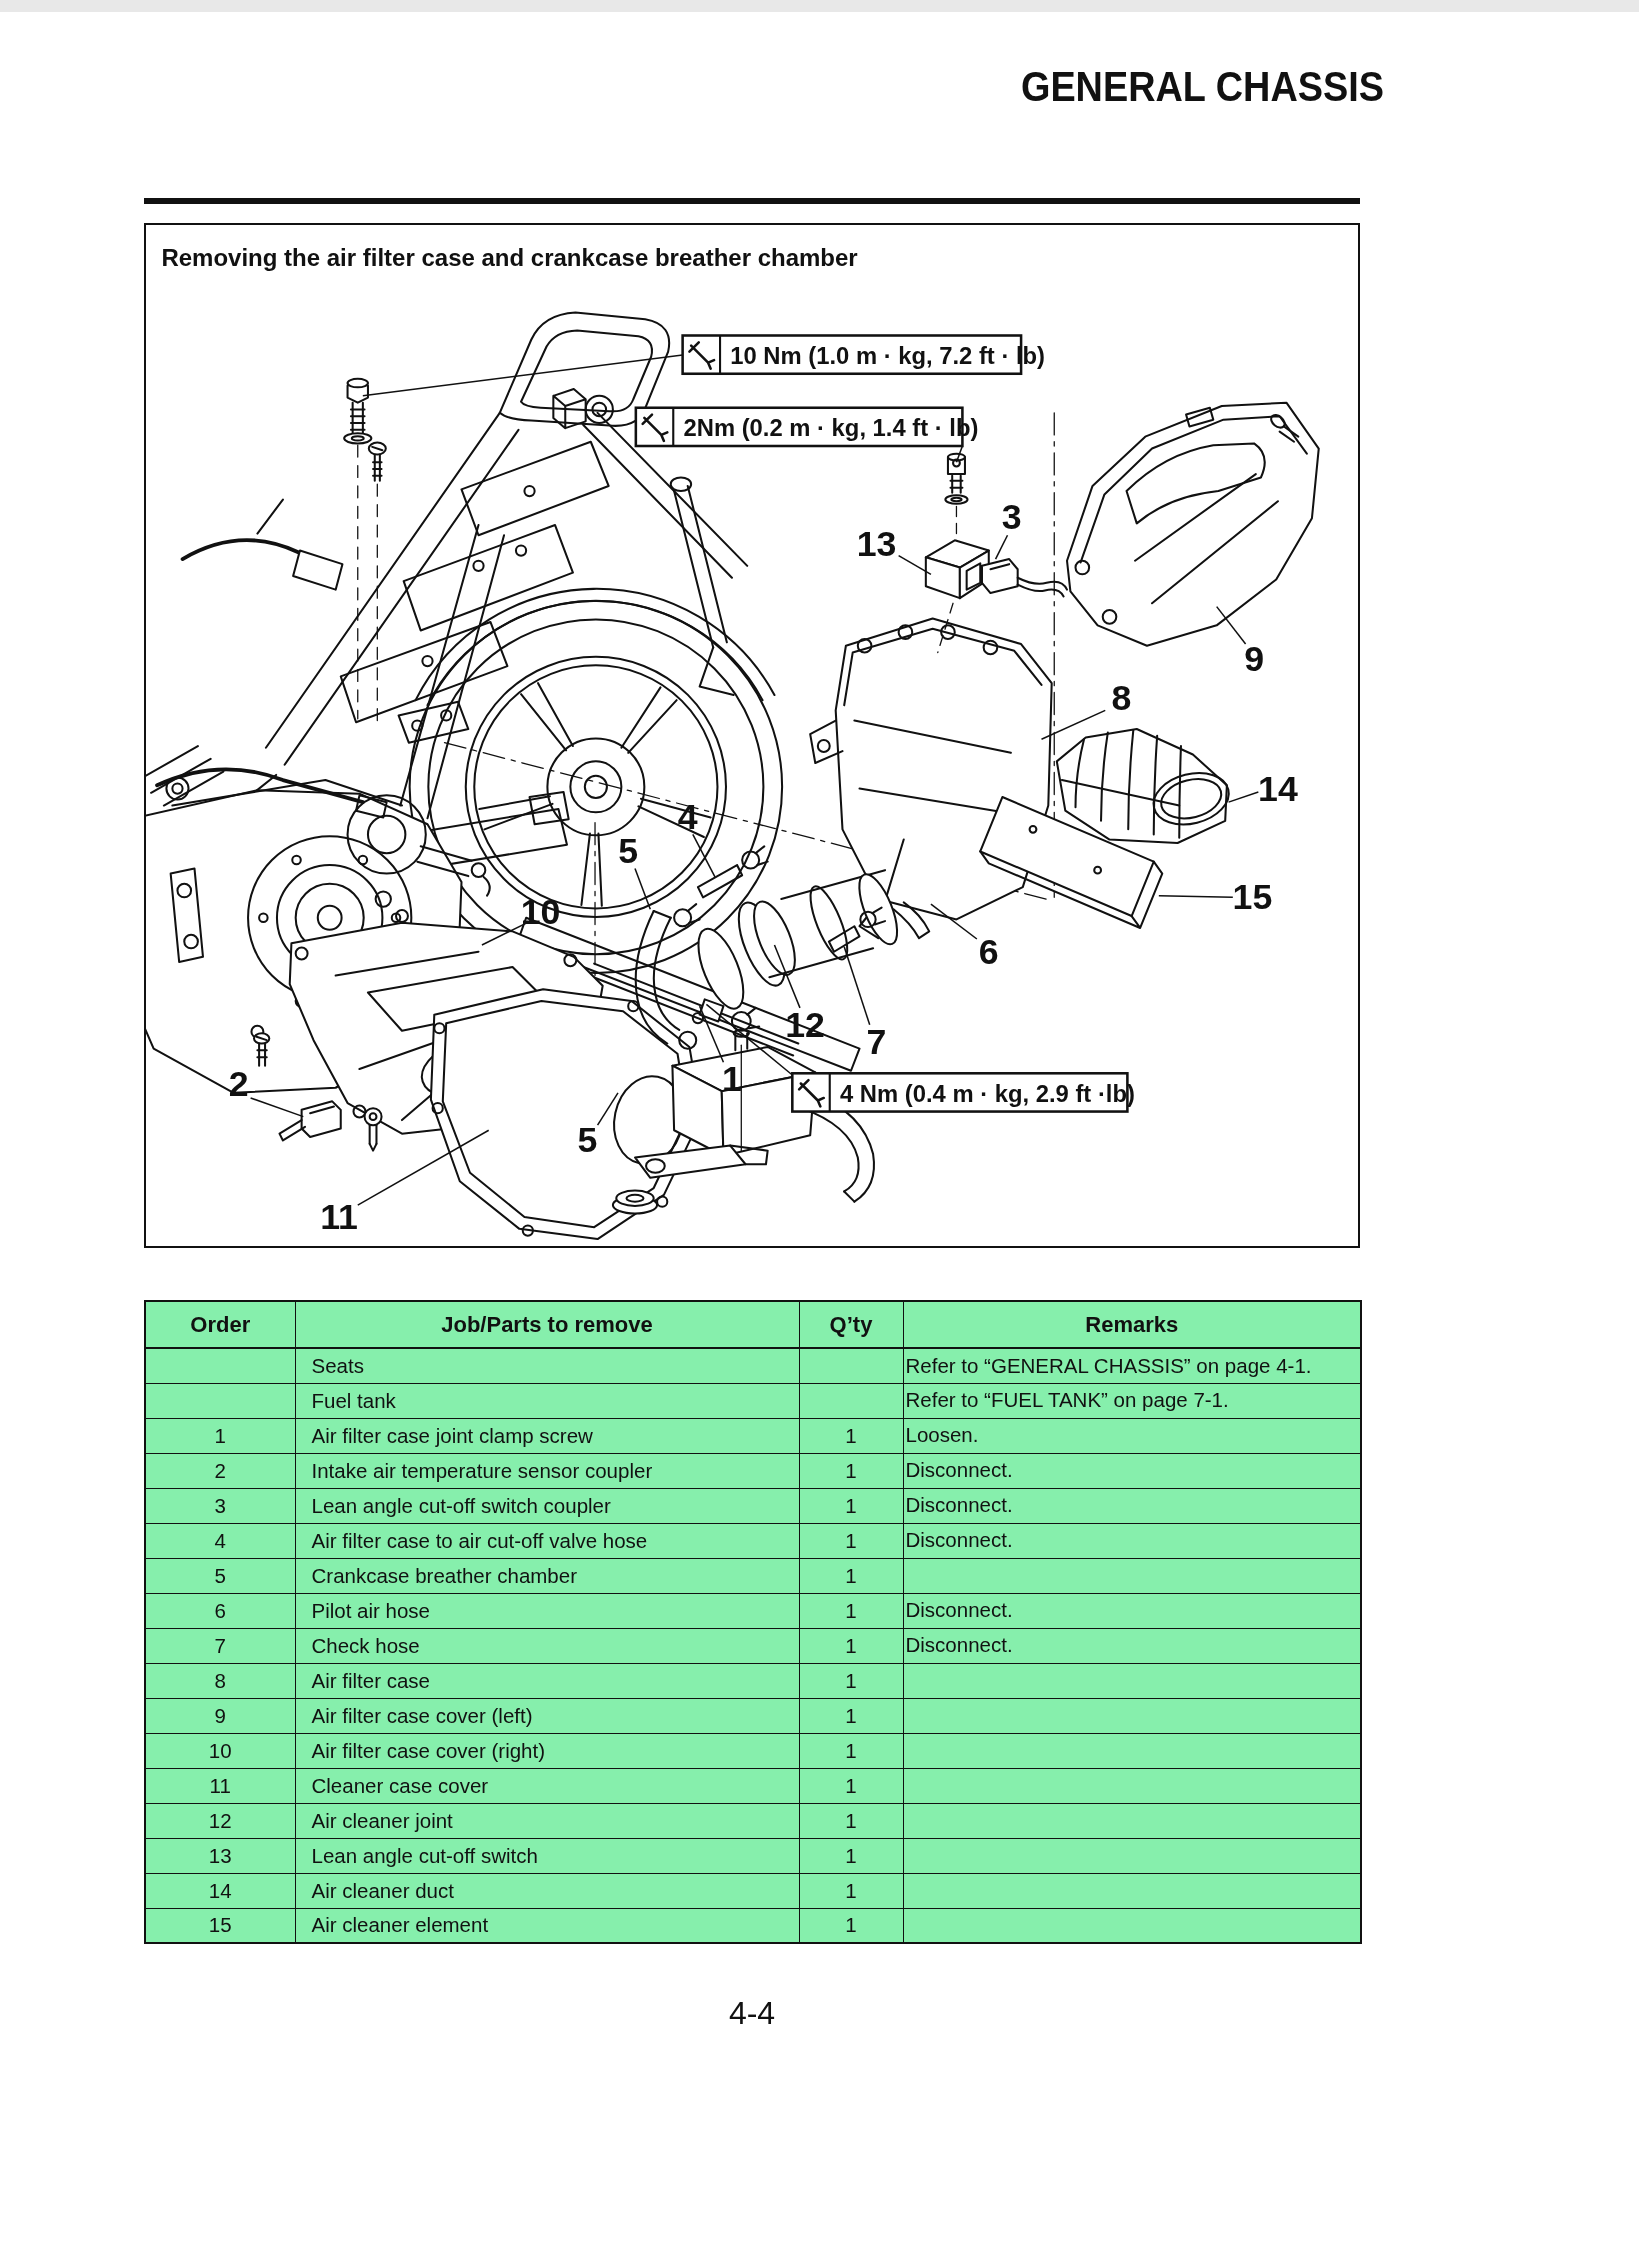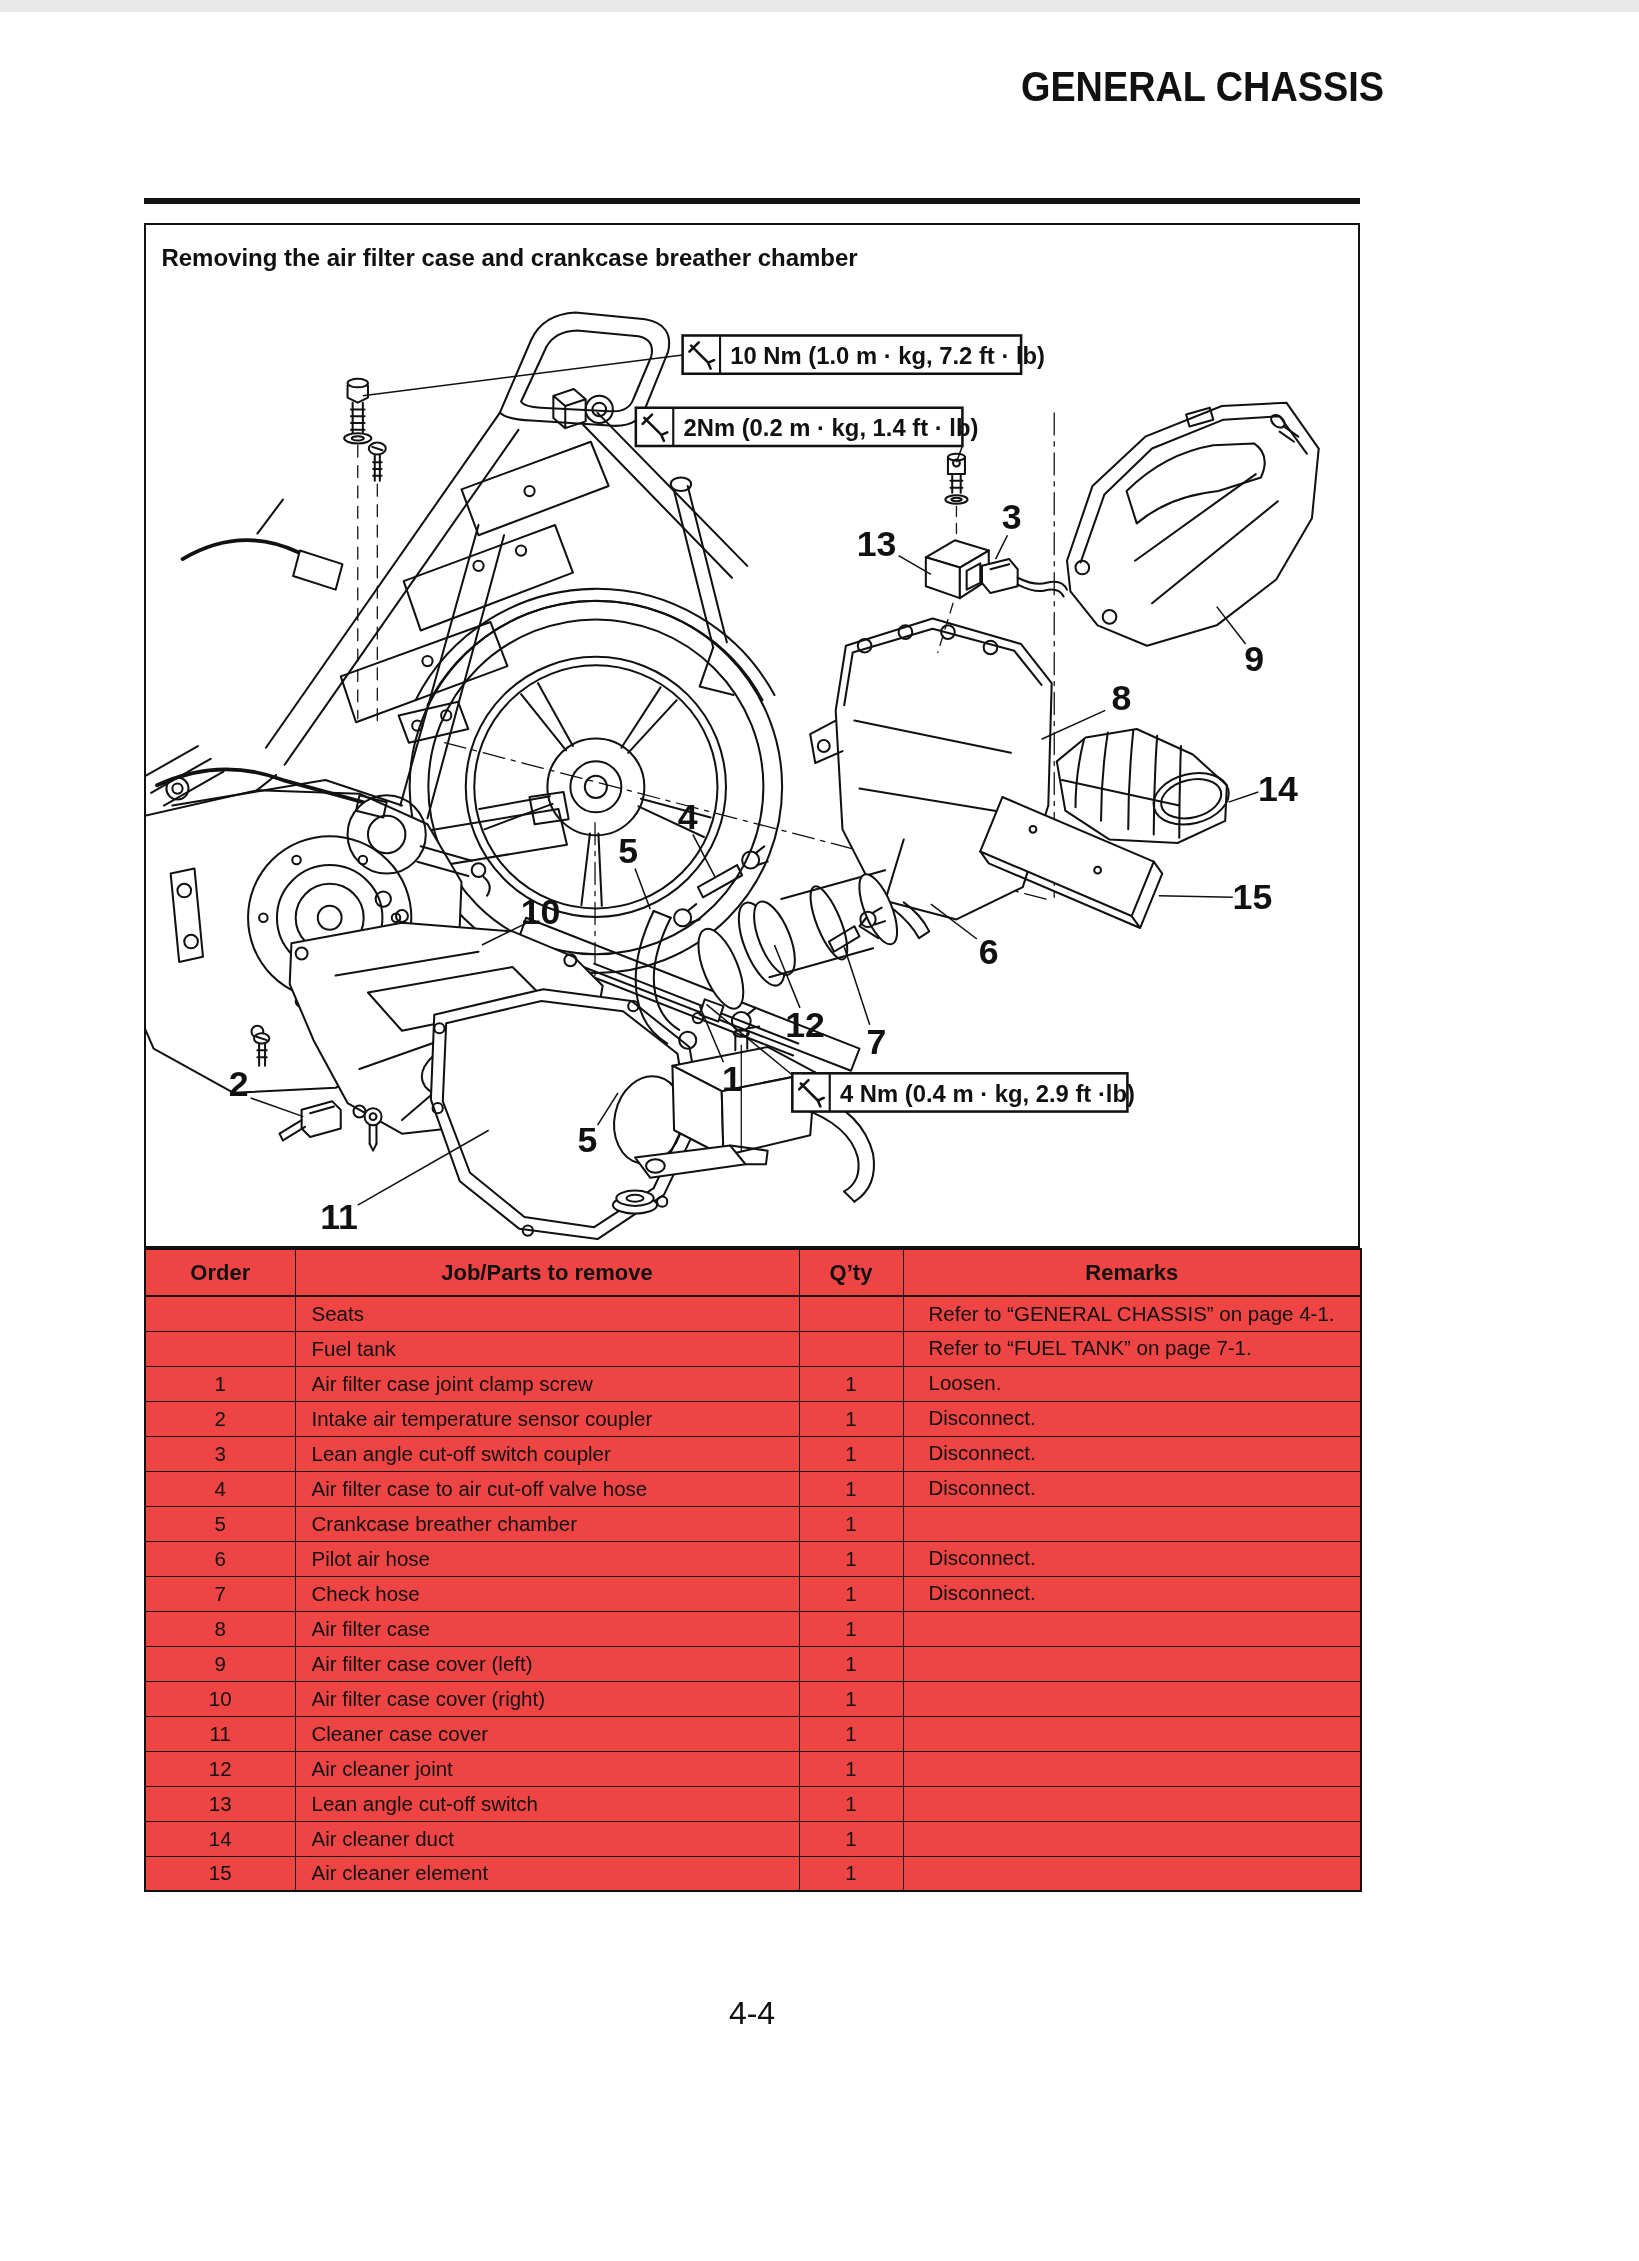--- a/index.html
+++ b/index.html
@@ -21,37 +21,37 @@
     position:absolute; left:144px; top:211px; width:1216px; height:1025px;
     border:2.6px solid #111; box-sizing:border-box; background:#fff;
   }
   .figure-title {
     position:absolute; left:15.4px; top:19px; font-size:24px; font-weight:700; color:#111;
     white-space:nowrap;
   }
   .figure-svg { position:absolute; left:0; top:0; width:1211px; height:1020px; }
 
   .parts-table {
-    position:absolute; left:144px; top:1236px; width:1216px;
-    border-collapse:collapse; table-layout:fixed; background:#ef4444;
+    position:absolute; left:144px; top:1288px; width:1216px;
+    border-collapse:collapse; table-layout:fixed; background:#86efac;
   }
   .parts-table th, .parts-table td {
     border:1.7px solid #111; color:#111; vertical-align:middle;
     overflow:hidden;
   }
   .parts-table { border:2.6px solid #111; }
   .parts-table thead th {
     font-size:22px; font-weight:700; text-align:center; height:43px;
     border-bottom:2.6px solid #111;
   }
   .parts-table tbody tr { height:35px; }
   .parts-table td { font-size:20.5px; padding:2.6px 8.5px; }
   .parts-table td.cell-order, .parts-table td.cell-qty { text-align:center; padding:2.6px 1.7px; }
   .parts-table td.cell-job { text-align:left; padding-left:16px; }
-  .parts-table td.cell-remarks { text-align:left; padding-left:25px; line-height:1.18; }
+  .parts-table td.cell-remarks { text-align:left; padding-left:2px; line-height:1.18; }
 
   .page-number {
     position:absolute; left:144px; top:1983px; width:1216px; text-align:center;
     font-size:32px; font-weight:400; color:#111;
   }
 
   
   .art { stroke:#111; stroke-width:2.4; fill:none; stroke-linecap:round; stroke-linejoin:round; }
   .artw { stroke:#111; stroke-width:2.4; fill:#fff; stroke-linejoin:round; }
   .thin { stroke-width:1.5; }

